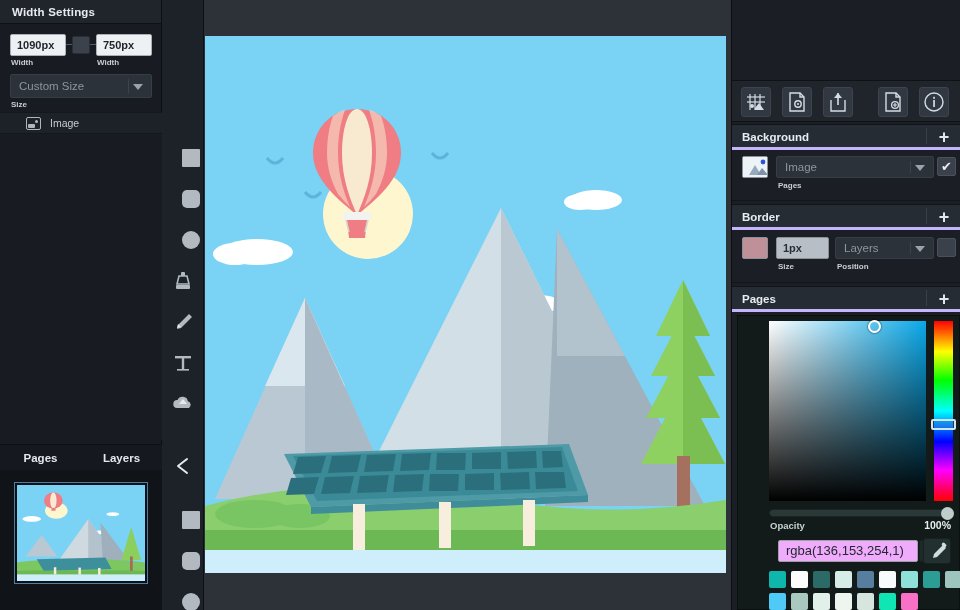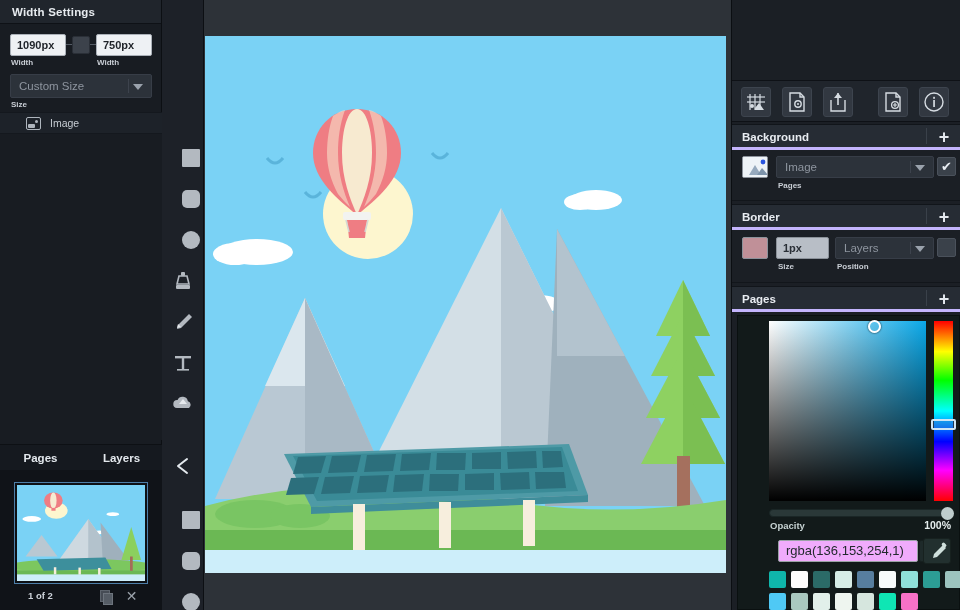--- a/index.html
+++ b/index.html
@@ -196,25 +196,20 @@
             <polygon points="465,235 505,420 425,420" fill="#8bd05e"></polygon>
             <rect x="460" y="400" width="11" height="80" fill="#a56b5a"></rect>
             <polygon points="80,415 360,405 385,470 108,480" fill="#3d8f9c"></polygon>
             <rect x="150" y="460" width="10" height="40" fill="#f7eddc"></rect>
             <rect x="250" y="462" width="10" height="40" fill="#f7eddc"></rect>
             <rect x="330" y="464" width="10" height="40" fill="#f7eddc"></rect>
             <rect x="0" y="500" width="521" height="37" fill="#cdeefa"></rect>
           </svg>
         </div>
       </div>
-      <div class="page-foot">
-        <span class="page-count">1 of 2</span>
-        <span class="foot-ico dup-ico"></span>
-        <span class="foot-ico x-ico">✕</span>
-      </div>
     </div>
   </div>
 
   <div class="toolstrip">
     <div class="tool" style="top:145px;">
         <span class="sq"></span>
       </div>
     <div class="tool" style="top:186px;">
         <span class="rsq"></span>
       </div>

